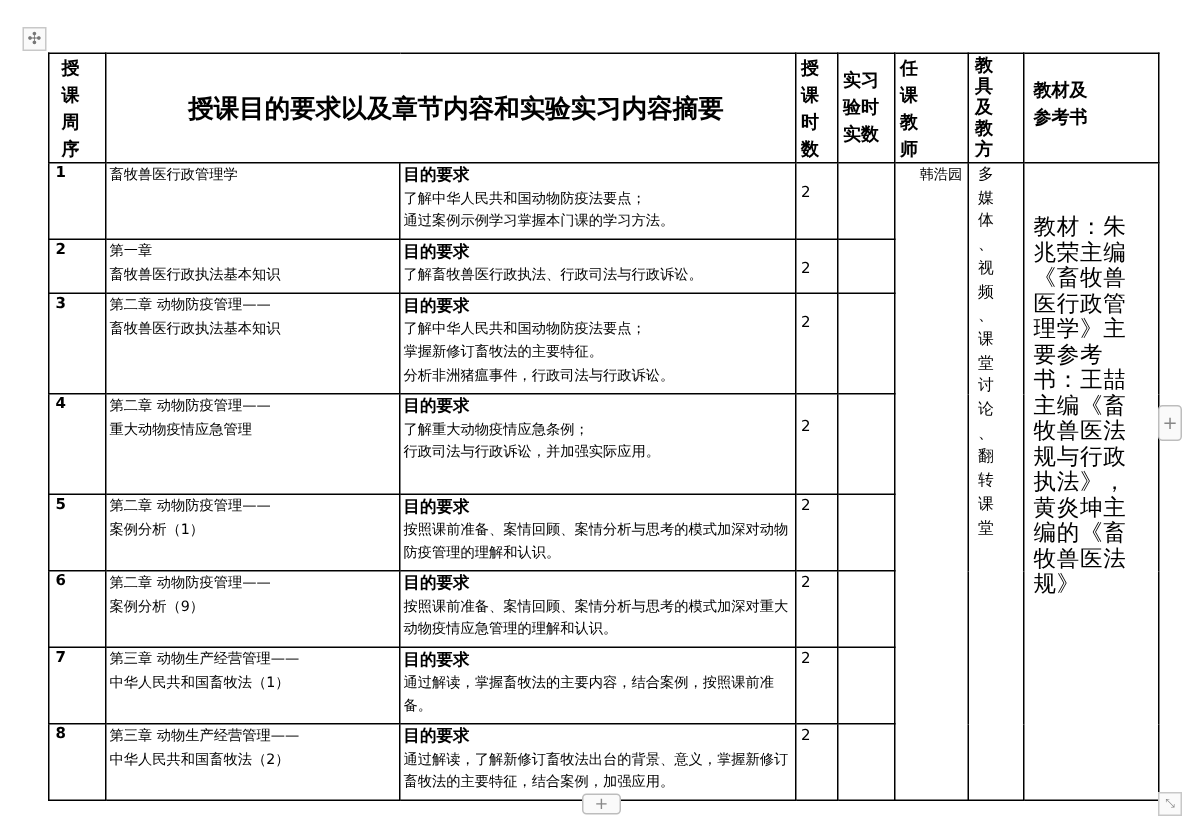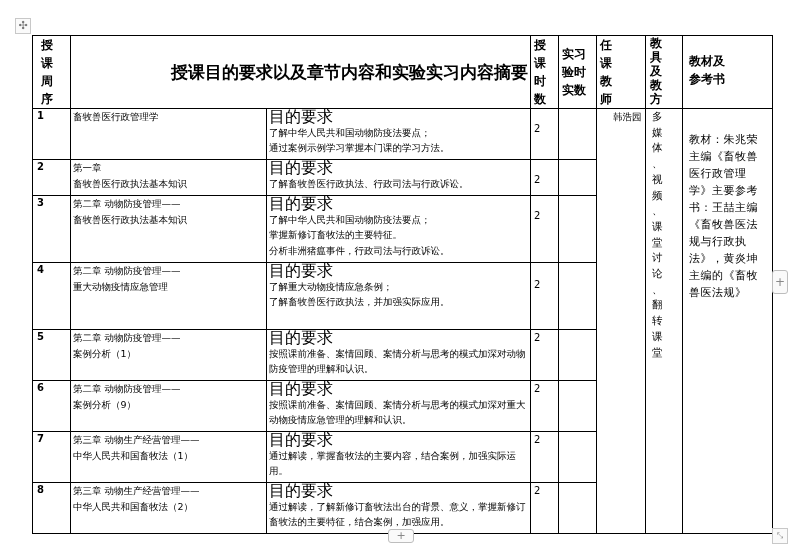--- a/index.html
+++ b/index.html
@@ -5,29 +5,29 @@
   html, body { margin: 0; padding: 0; background: #ffffff; }
   body { width: 794px; height: 554px; position: relative; overflow: hidden;
          font-family: "DejaVu Sans", "Liberation Sans", sans-serif; color: #000; }
   .move-handle { position: absolute; left: 15px; top: 18px; width: 14px; height: 14px;
                  border: 1px solid #c8c8c8; background: #fafafa; font-size: 11px; line-height: 14px;
                  text-align: center; color: #777; }
   table.sched { position: absolute; left: 32px; top: 35px; border-collapse: collapse; table-layout: fixed; }
   table.sched td, table.sched th { border: 1px solid #000; padding: 0 2px; vertical-align: top; }
   th { font-weight: bold; font-size: 12px; }
   .vhead { line-height: 18px; text-align: left; padding-left: 8px !important; }
-  .big-title { font-size: 17px; font-weight: bold; vertical-align: middle !important; padding-left: 9px !important; text-align: right; }
-  .mid { vertical-align: middle !important; }
+  .big-title { font-size: 17px; font-weight: bold; vertical-align: middle !important; padding-left: 9px !important; }
+  .mid { vertical-align: middle !important; font-family: Liberation Mono, monospace; }
   .cell { font-size: 9.5px; line-height: 15.5px; }
   .num { font-weight: bold; font-size: 10px; padding-left: 4px !important; padding-top: 1px !important; }
-  .goal-h { font-weight: normal; font-size: 16px; }
+  .goal-h { font-weight: bold; font-size: 11px; }
   .hours { font-size: 10px; padding-top: 14px !important; padding-left: 3px !important; }
   .hours.top { padding-top: 2px !important; }
   .vert { font-size: 10.5px; line-height: 15.7px; width: 10px; padding-left: 6px !important; }
-  .books { font-size: 11px; line-height: 17px; padding: 4px 6px !important; letter-spacing: 0.5px; margin-top: 20px; }
+  .books { font-size: 15px; line-height: 17px; padding: 16px 6px !important; letter-spacing: 0.5px; margin-top: 20px; }
   .books-inner { margin-top: 18px; }
   .add-col { position: absolute; left: 772px; top: 270px; width: 14px; height: 22px; border: 1px solid #bdbdbd;
              border-radius: 3px; background: #fafafa; color: #888; font-size: 12px; text-align: center; line-height: 22px; }
   .add-row { position: absolute; left: 388px; top: 529px; width: 24px; height: 12px; border: 1px solid #bdbdbd;
              border-radius: 3px; background: #fafafa; color: #888; font-size: 11px; text-align: center; line-height: 12px; }
   .resize { position: absolute; left: 772px; top: 528px; width: 14px; height: 14px; border: 1px solid #c8c8c8;
             background: #fafafa; color: #888; font-size: 8px; text-align: center; line-height: 14px; }
 </style>
 </head>
 <body>
@@ -152,21 +152,21 @@
 
   <tr style="height:67px">
     <td class="num">4</td>
     <td class="cell">
           <div>第二章 动物防疫管理——</div>
           <div>重大动物疫情应急管理</div>
         </td>
     <td class="cell">
           <div class="goal-h">目的要求</div>
           <div>了解重大动物疫情应急条例；</div>
-          <div>了解畜牧兽医行政执法，并加强实际应用。</div>
+          <div>行政司法与行政诉讼，并加强实际应用。</div>
         </td>
     <td class="hours" style="padding-top:16px!important">2</td>
     <td></td>
   </tr>
 
   <tr style="height:51px">
     <td class="num">5</td>
     <td class="cell">
           <div>第二章 动物防疫管理——</div>
           <div>案例分析（1）</div>
@@ -194,21 +194,21 @@
   </tr>
 
   <tr style="height:51px">
     <td class="num">7</td>
     <td class="cell">
           <div>第三章 动物生产经营管理——</div>
           <div>中华人民共和国畜牧法（1）</div>
         </td>
     <td class="cell">
           <div class="goal-h">目的要求</div>
-          <div>通过解读，掌握畜牧法的主要内容，结合案例，加强实际运用。</div>
+          <div>通过解读，掌握畜牧法的主要内容，结合案例，按照课前准备。</div>
         </td>
     <td class="hours top">2</td>
     <td></td>
   </tr>
 
   <tr style="height:51px">
     <td class="num">8</td>
     <td class="cell">
           <div>第三章 动物生产经营管理——</div>
           <div>中华人民共和国畜牧法（2）</div>

